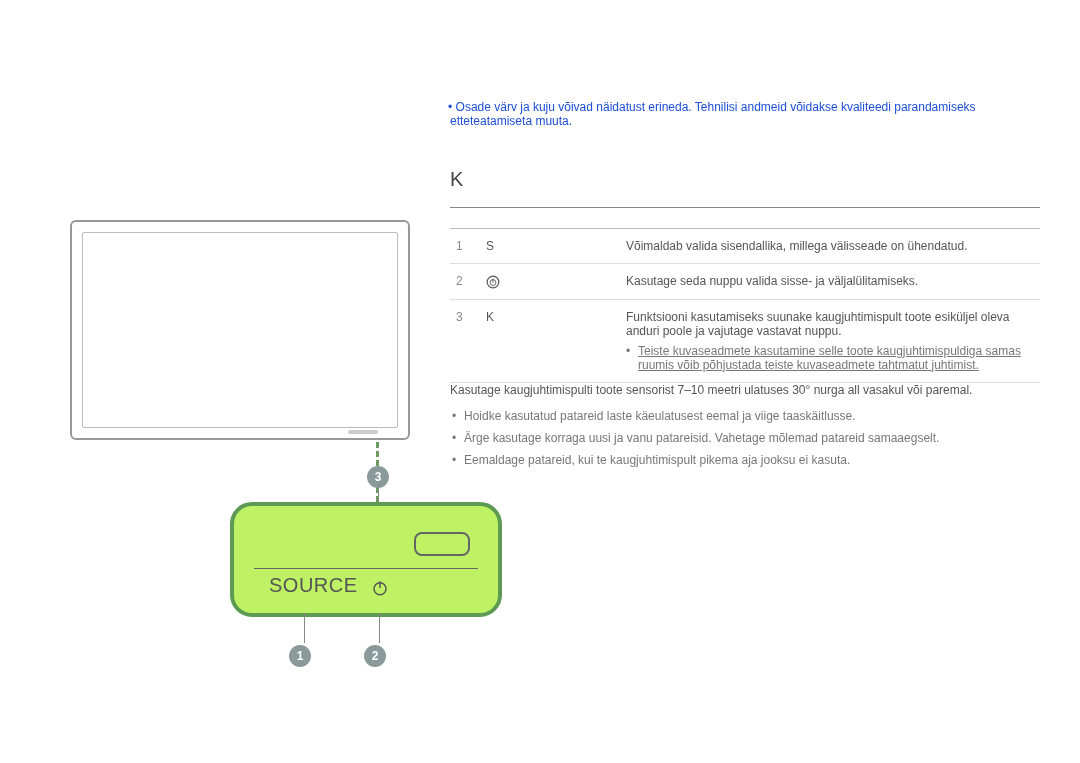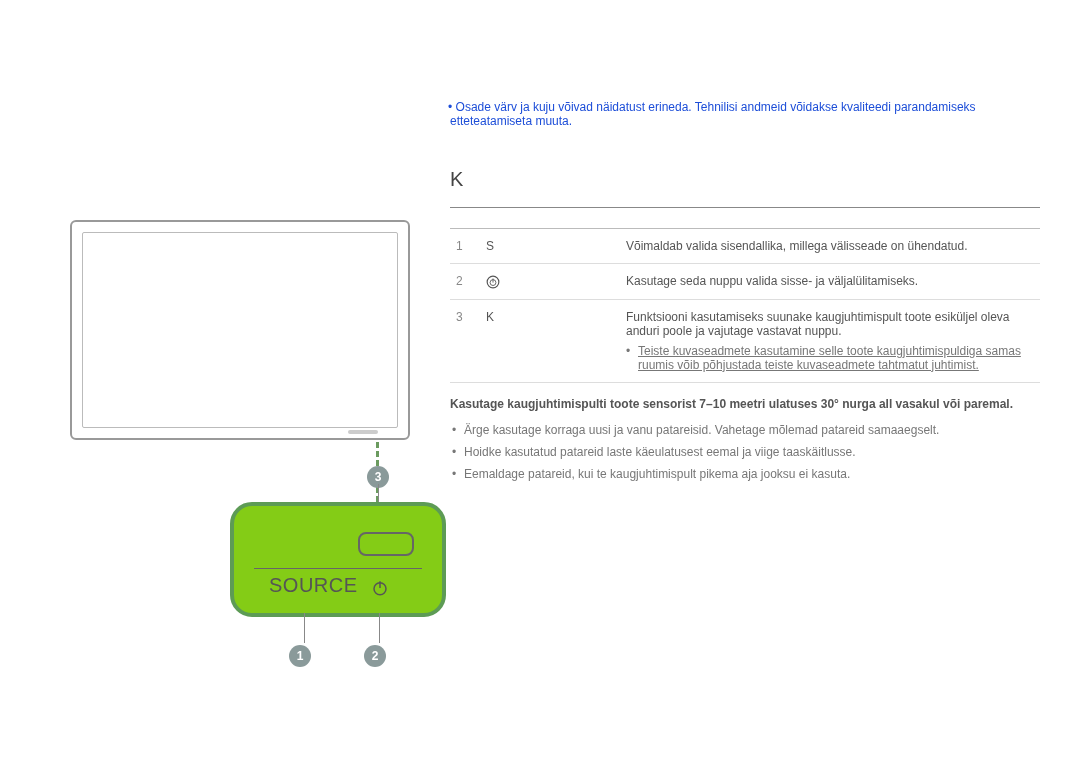--- a/index.html
+++ b/index.html
@@ -52,26 +52,26 @@
     height: 60px;
     margin-left: 316px;
     margin-top: 2px;
   }
   .panel-wrapper {
     position: relative;
     margin-top: 0;
     margin-left: 170px;
   }
   .panel {
-    width: 216px;
+    width: 272px;
     height: 115px;
     border: 4px solid #5d9b55;
     border-radius: 22px;
     position: relative;
-    background: #84cc16;
+    background: #bef264;
     text-align: center;
   }
   .panel-slot {
     position: absolute;
     top: 26px;
     right: 28px;
     width: 56px;
     height: 24px;
     border: 2px solid #666;
     border-radius: 8px;
@@ -198,22 +198,20 @@
   }
   .desc-sub::before {
     content: "•";
     position: absolute;
     left: 0;
     top: 0;
   }
   .sensor-note {
     font-size: 12px;
     color: #555;
-    margin-top: 14px;
-    font-weight: bold;
   }
   .bullet-list {
     margin-top: 8px;
     list-style: none;
   }
   .bullet-list li {
     font-size: 12px;
     color: #777;
     padding: 4px 0 4px 14px;
     position: relative;
@@ -294,18 +292,18 @@
             <span>Funktsiooni kasutamiseks suunake kaugjuhtimispult toote esiküljel oleva anduri poole ja vajutage vastavat nuppu.</span>
             <div class="desc-sub">Teiste kuvaseadmete kasutamine selle toote kaugjuhtimispuldiga samas ruumis võib põhjustada teiste kuvaseadmete tahtmatut juhtimist.</div>
           </td>
         </tr>
       </tbody>
     </table>
 
     <p class="sensor-note">Kasutage kaugjuhtimispulti toote sensorist 7–10 meetri ulatuses 30° nurga all vasakul või paremal.</p>
 
     <ul class="bullet-list">
+      <li>Hoidke kasutatud patareid laste käeulatusest eemal ja viige taaskäitlusse.</li>
       <li>Ärge kasutage korraga uusi ja vanu patareisid. Vahetage mõlemad patareid samaaegselt.</li>
-      <li>Hoidke kasutatud patareid laste käeulatusest eemal ja viige taaskäitlusse.</li>
       <li>Eemaldage patareid, kui te kaugjuhtimispult pikema aja jooksu ei kasuta.</li>
     </ul>
   </div>
 </div>
 
 </body></html>

